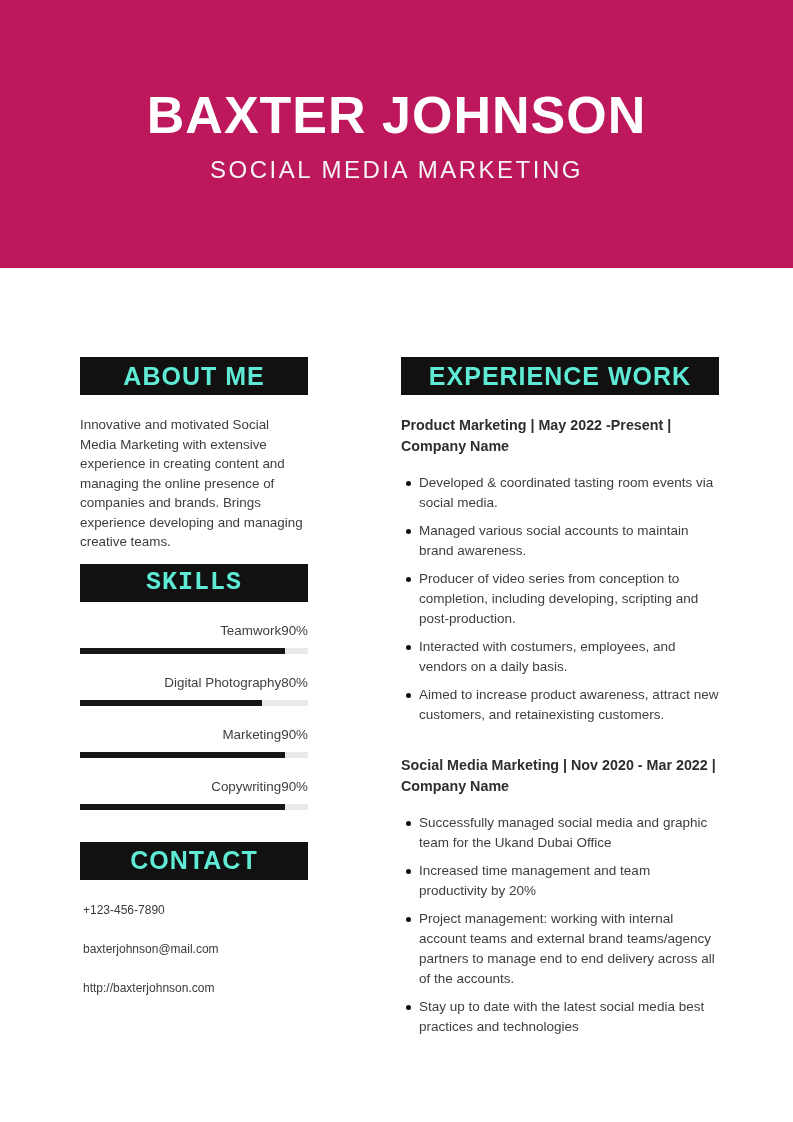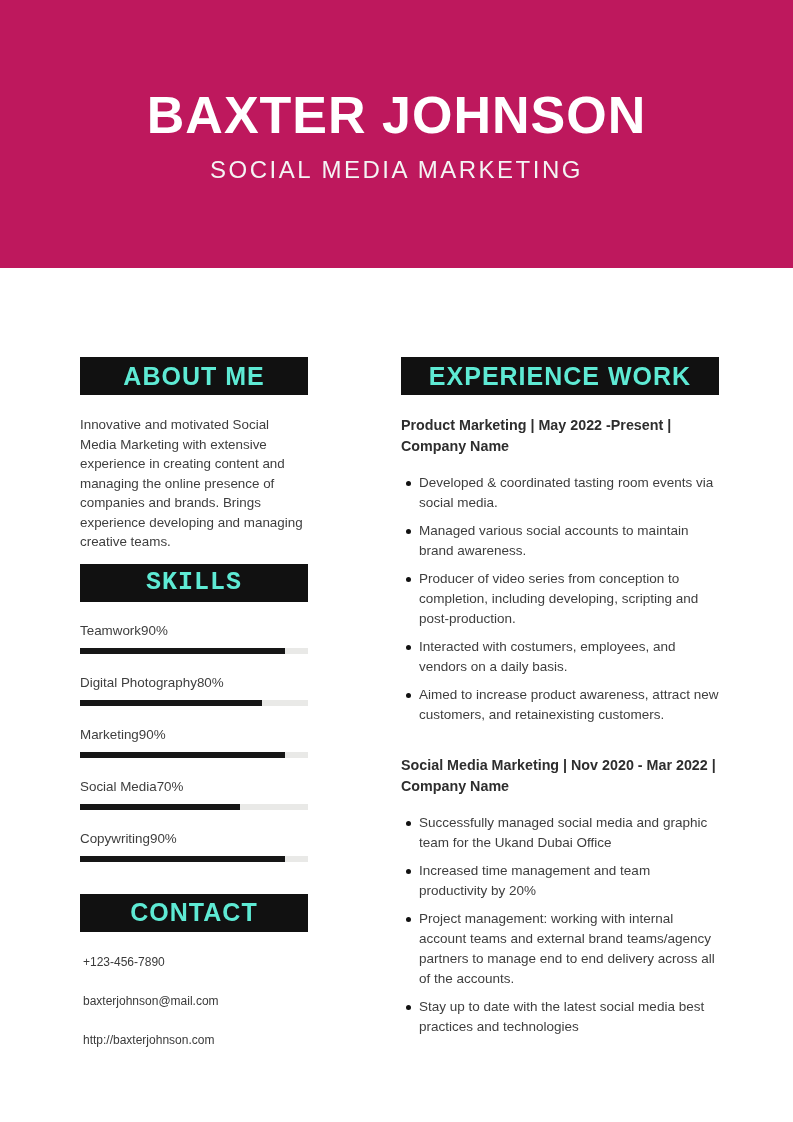--- a/index.html
+++ b/index.html
@@ -41,21 +41,21 @@
   .about-text {
     margin-top: 20px; font-size: 13.4px; line-height: 1.46;
     color: #3e3e3e;
   }
 
   
   .skills-header { margin-top: 12px; font-family: Liberation Mono, monospace; }
   .skill-row { margin-top: 20px; }
   .skill-row + .skill-row { margin-top: 20px; }
   .skill-head {
-    display: flex; justify-content: flex-start; align-items: baseline;
+    display: flex; justify-content: flex-end; align-items: baseline;
     font-size: 13.4px; line-height: 17px; color: #3e3e3e;
   }
   .skill-track { margin-top: 9px; height: 6px; background: #e9e9e7; }
   .skill-fill { height: 100%; background: #161616; }
 
   
   .contact-header { margin-top: 32px; }
   .contact-item {
     margin-top: 22px; font-size: 12px; color: #3a3a3a;
     padding-left: 3px; line-height: 17px;
@@ -120,29 +120,20 @@
       <div class="skill-row">
         <div class="skill-head">
           <span>Marketing</span>
           <span>90%</span>
         </div>
         <div class="skill-track">
           <div class="skill-fill" style="width: 90%;"></div>
         </div>
       </div>
 
-      <div class="skill-row">
-        <div class="skill-head">
-          <span>Social Media</span>
-          <span>70%</span>
-        </div>
-        <div class="skill-track">
-          <div class="skill-fill" style="width: 70%;"></div>
-        </div>
-      </div>
 
       <div class="skill-row">
         <div class="skill-head">
           <span>Copywriting</span>
           <span>90%</span>
         </div>
         <div class="skill-track">
           <div class="skill-fill" style="width: 90%;"></div>
         </div>
       </div>

